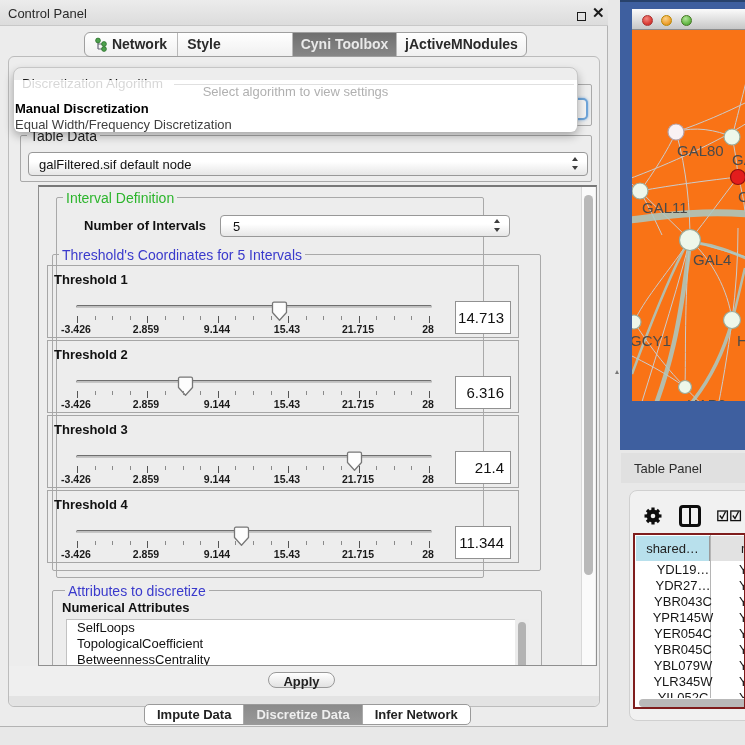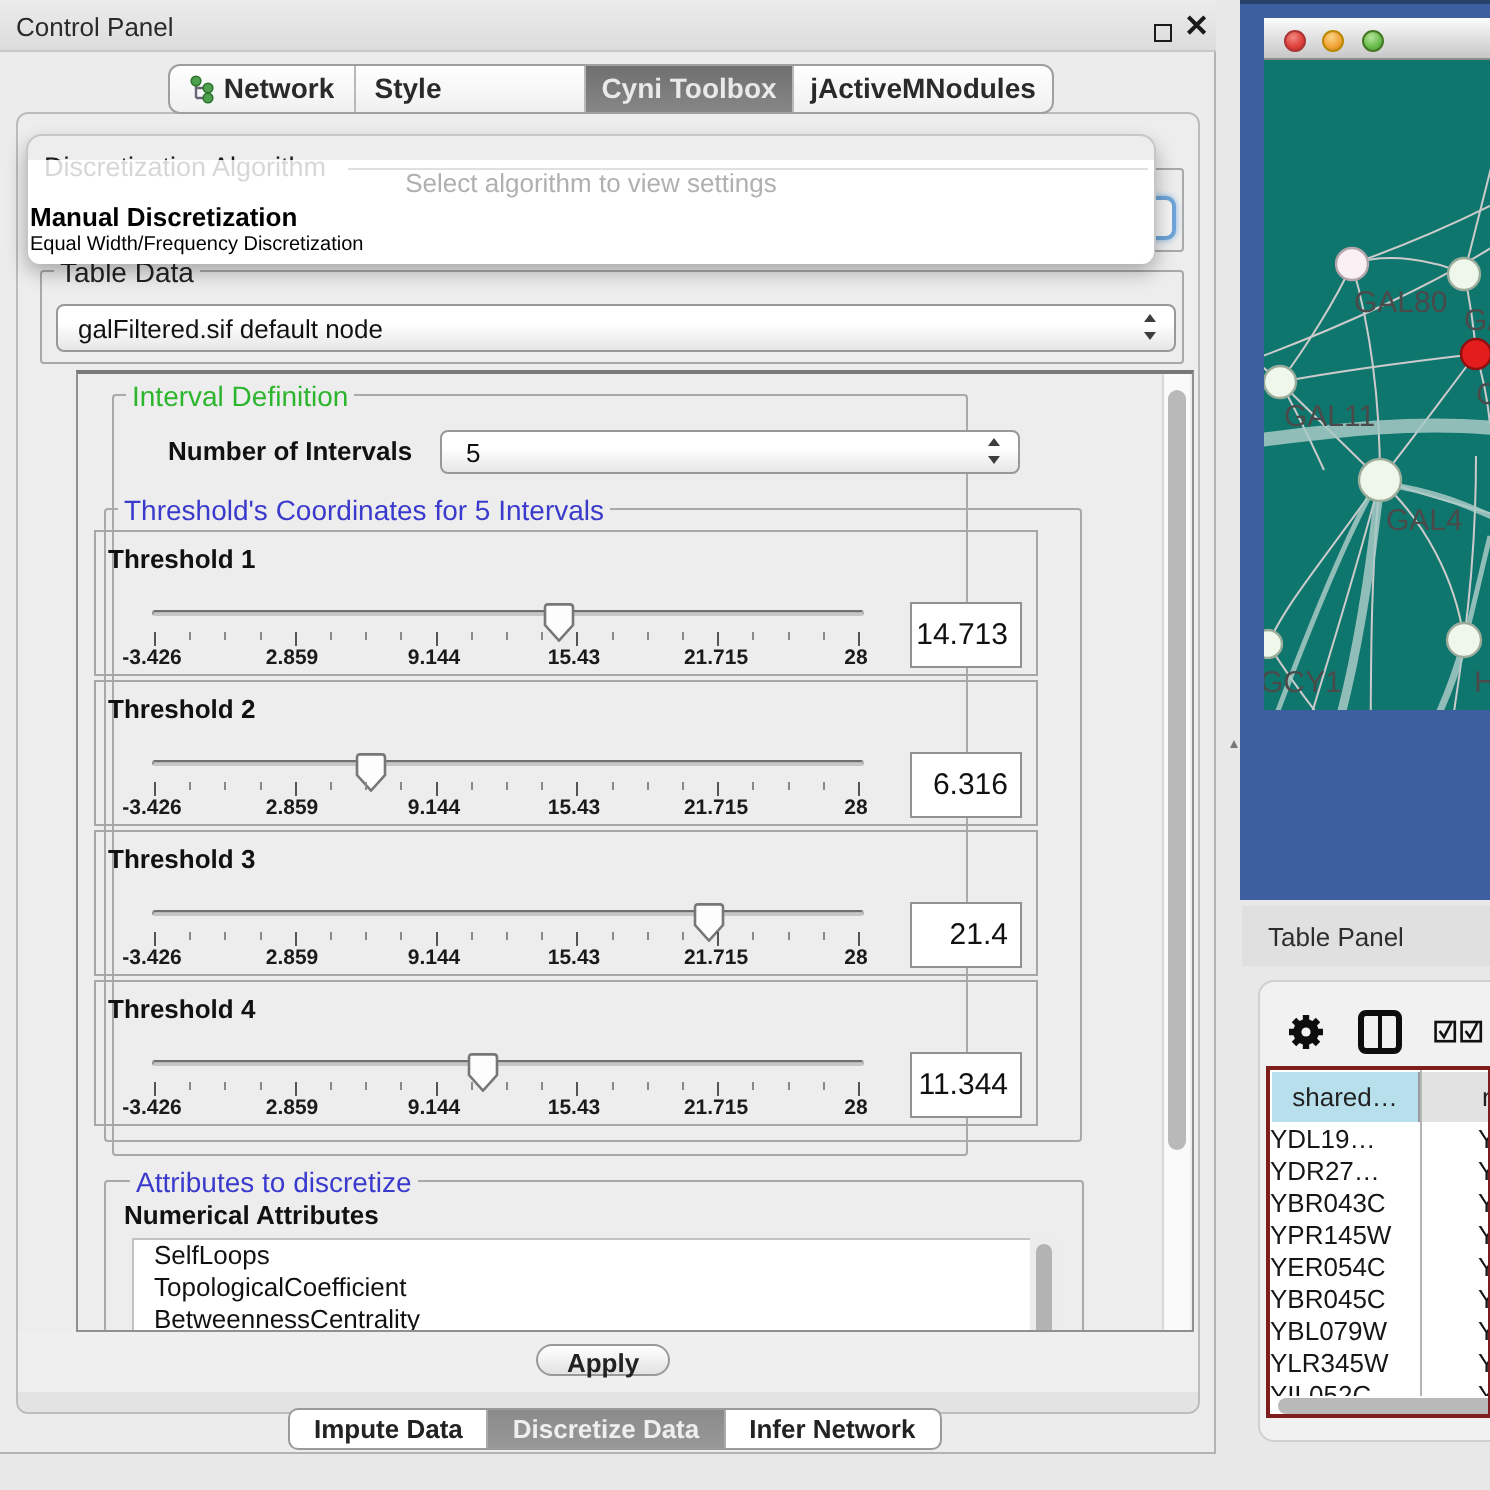--- a/index.html
+++ b/index.html
@@ -50,45 +50,45 @@
 #strip { position:absolute; left:0px; top:639px; width:590px; height:10px; background:#e3e3e3; border-radius:0 0 6px 6px; }
 
 #btabs { position:absolute; left:144px; top:704px; height:21px; display:flex; border:1px solid #9a9a9a; border-radius:5px; background:#fff; overflow:hidden;align-items:center; }
 #btabs .tb { height:19px; line-height:19px; font-size:13px; font-weight:bold; color:#222; padding:0 12px; border-left:1px solid #aaa; }
 #btabs .tb:first-child { border-left:none; }
 #btabs .sel { background:linear-gradient(#8b8b8b,#989898); color:#efefef; }
 
 #bluep { position:absolute; left:620px; top:0; width:125px; height:450px; background:#3e5f9f; border-top:2px solid #28426c; }
 #ntitle { position:absolute; left:12px; top:7px; width:113px; height:21px; background:linear-gradient(#fbfbfb,#c7c7c7); border-bottom:1px solid #8c8c8c; }
 .light { position:absolute; top:6px; width:11px; height:11px; border-radius:50%; }
-#canvas { position:absolute; left:12px; top:28px; width:113px; height:325px; background:#0f766e; overflow:hidden; }
+#canvas { position:absolute; left:12px; top:28px; width:113px; height:371px; background:#f97316; overflow:hidden; }
 
 #tpbar { position:absolute; left:621px; top:453px; width:124px; height:30px; background:#e0e0e0; }
 #tpbar .t { position:absolute; left:13px; top:8px; font-size:13px; color:#2d2d2d; }
 #card { position:absolute; left:629px; top:490px; width:124px; height:231px; background:#f1f1f1; border:1px solid #d0d0d0; border-radius:8px; }
 #tbl { position:absolute; left:3px; top:42px; width:113px; height:176px; background:#fff; border:2px solid #7f1d1d; overflow:hidden; }
 #tbl .hdr { position:absolute; left:0; top:1px; height:25px; font-size:13px; color:#222; text-align:center; line-height:25px; }
 #tbl .h1 { left:1px; width:74px; background:#b8e0ec; border-right:1px solid #9a9a9a; }
 #tbl .h2 { left:76px; width:40px; background:#e2e2e2; text-align:left; padding-left:30px; }
 #tbl .rows { position:absolute; left:0; top:27px; width:200px; font-size:13px; color:#161616; white-space:nowrap; }
 #tbl .r { height:16px; line-height:16px; }
-#tbl .c1 { display:inline-block; width:96px; text-align:left; }
+#tbl .c1 { display:inline-block; width:96px; text-align:center; }
 #tbl .c2 { display:inline-block; padding-left:8px; }
 #tbl .vline { position:absolute; left:75px; top:0; width:1px; height:176px; background:#b5b5b5; }
 #hsb { position:absolute; left:1px; top:163px; width:111px; height:11px; background:#fff; }
 #hsb .th { position:absolute; left:3px; top:1px; width:120px; height:8px; background:#b9b9b9; border-radius:4px; }
 
 #popout { position:absolute; left:13px; top:67px; width:565px; height:64px; background:#ededed; border:1px solid #c6c6c6; border-radius:8px; box-shadow:0 5px 10px rgba(0,0,0,0.3); z-index:40; }
 #dalabel { position:absolute; left:22px; top:76px; font-size:13.5px; color:#1a1a1a; z-index:41; }
 #popup { position:absolute; left:14px; top:80px; width:563px; height:52px; background:#fff; border-radius:0 0 6px 6px; z-index:42; }
 #popup .ghost { position:absolute; left:8px; top:-4px; font-size:13.5px; color:rgba(30,30,30,0.18); }
 #popup .gline { position:absolute; left:160px; top:4px; width:400px; height:1px; background:rgba(0,0,0,0.12); }
 #popup .hint { position:absolute; left:0; top:4px; width:100%; text-align:center; font-size:13px; color:#b0b0b0; }
 #popup .i1 { position:absolute; left:1px; top:21px; font-size:13px; font-weight:bold; color:#000; }
-#popup .i2 { position:absolute; left:1px; top:37px; font-size:10px; color:#000000; }
+#popup .i2 { position:absolute; left:1px; top:37px; font-size:13px; color:#404040; }
 #splitarrow { position:absolute; left:615px; top:370px; width:0; height:0; border-left:2.5px solid transparent; border-right:2.5px solid transparent; border-bottom:4.5px solid #777; }
 </style>
 </head>
 <body>
 <div id="win">
   <div id="titlebar">
       <span class="t">Control Panel</span>
     </div>
   <div id="sq"></div>
     <div id="xx">✕</div>

